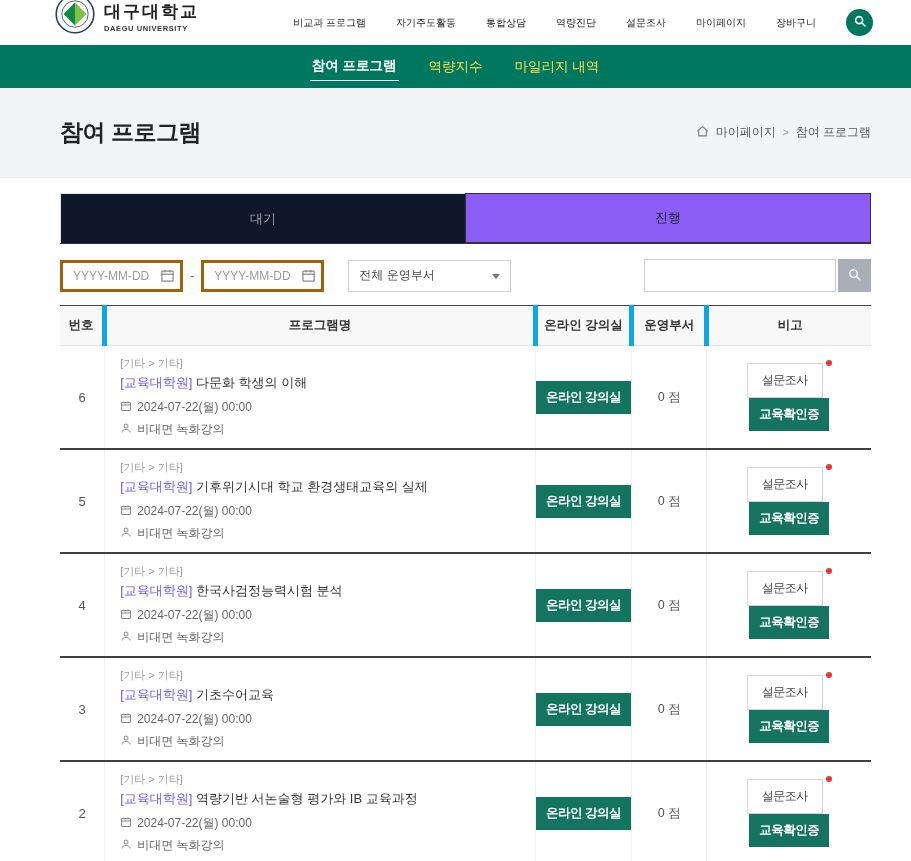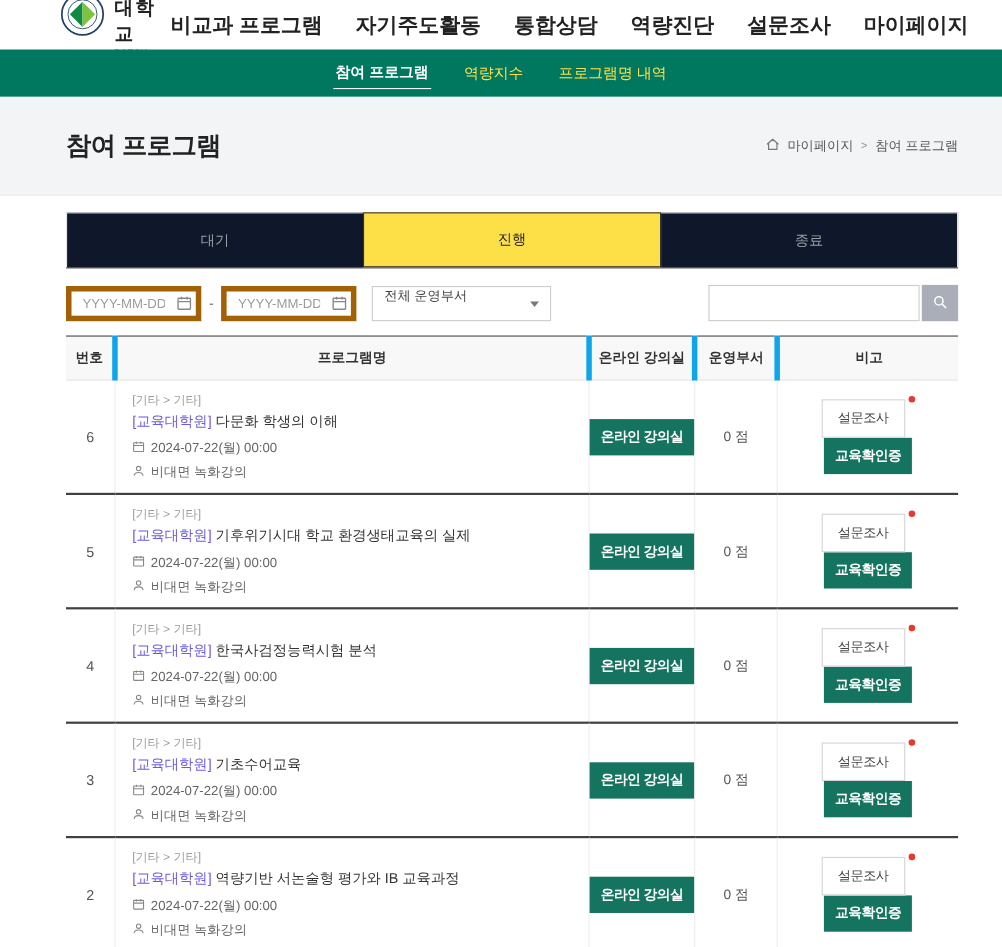--- a/index.html
+++ b/index.html
@@ -7,21 +7,21 @@
     font-family:"Liberation Sans","DejaVu Sans",sans-serif; color:#333; }
 
   
   .topbar { height:45px; display:flex; align-items:center; padding:0 38px 0 55px; overflow:hidden; background:#fff; }
   .logo { display:flex; align-items:center; gap:9px; }
   .logo-emblem { margin-top:-14px; }
   .logo-texts { display:flex; flex-direction:column; margin-top:-12px; }
   .logo-kr { font-size:17px; font-weight:bold; color:#222; letter-spacing:2px; }
   .logo-en { font-size:7.5px; font-weight:bold; color:#333; letter-spacing:0.6px; margin-top:1px; }
   .topnav { margin-left:auto; display:flex; align-items:center; gap:30px; }
-  .topnav .nav-item { font-size:19px; font-weight:bold; color:#222; cursor:pointer; white-space:nowrap; }
+  .topnav .nav-item { font-size:10px; font-weight:normal; color:#222; cursor:pointer; white-space:nowrap; }
   .search-circle { width:27px; height:27px; border-radius:50%; background:#00785f; display:flex; align-items:center; justify-content:center; cursor:pointer; }
 
   
   .subnav { height:43px; background:#00785f; display:flex; align-items:center; justify-content:center; gap:28px; }
   .subnav .sub-item { color:#fde047; font-size:13.5px; cursor:pointer; padding:5px 2px; }
   .subnav .sub-item.active { color:#fff; font-weight:bold; border-bottom:1px solid #fff; }
 
   
   .title-strip { height:90px; background:#f3f4f6; border-bottom:1px solid #ebebee; }
   .title-inner { width:811px; margin-left:60px; height:100%; display:flex; align-items:center; }
@@ -29,31 +29,31 @@
   .breadcrumb { margin-left:auto; display:flex; align-items:center; gap:7px; font-size:12px; color:#555; }
   .breadcrumb .sep { color:#999; font-size:10px; }
 
   
   .container { width:811px; margin-left:60px; }
 
   .tabs { display:flex; margin-top:15px; border-bottom:1px solid #333; }
   .tab { flex:1; height:50px; display:flex; align-items:center; justify-content:center;
     font-size:13px; color:#9aa0a6; background:#0f172a; border:1px solid #e2e4e8; border-bottom:none; border-right:none; cursor:pointer; }
   .tab:last-child { border-right:1px solid #e2e4e8; }
-  .tab.active { background:#fde047; color:#222; border:1px solid #333; margin-bottom:-1px; padding-bottom:1px; }
+  .tab.active { background:#8b5cf6; color:#222; border:1px solid #333; margin-bottom:-1px; padding-bottom:1px; }
   .tab.active + .tab { border-left:none; }
 
   .filters { display:flex; align-items:center; margin-top:15px; }
   .date-box { position:relative; width:123px; height:32px; }
-  .date-box input { width:100%; height:100%; border:5px solid #a16207; padding:0 28px 0 10px; font-size:12px; color:#b91c1c; outline:none; font-family:inherit; }
+  .date-box input { width:100%; height:100%; border:3px solid #a16207; padding:0 28px 0 10px; font-size:12px; color:#b91c1c; outline:none; font-family:inherit; }
   .date-box input::placeholder { color:#9b9b9b; }
   .date-box .cal-ic { position:absolute; right:8px; top:8px; }
   .range-sep { margin:0 7px; color:#666; font-size:13px; }
-  .select-box { position:relative; width:163px; height:32px; border:1px solid #ccc; margin-left:14px;
-    display:flex; align-items:flex-start; padding:0 10px; font-size:12px; color:#444; cursor:pointer; background:#fff; }
+  .select-box { position:relative; width:163px; height:32px; border:1px solid #ccc; margin-left:24px;
+    display:flex; align-items:center; padding:0 10px; font-size:12px; color:#444; cursor:pointer; background:#fff; }
   .select-box .caret { position:absolute; right:10px; top:13px; width:0; height:0;
     border-left:4px solid transparent; border-right:4px solid transparent; border-top:5px solid #777; }
   .filters .spacer { flex:1; }
   .search-box input { width:192px; height:33px; border:1px solid #ccc; padding:0 8px; font-size:12px; outline:none; font-family:inherit; }
   .search-btn { width:33px; height:33px; background:#a9aeb9; border:none; margin-left:2px; cursor:pointer;
     display:inline-flex; align-items:center; justify-content:center; vertical-align:top; }
 
   
   table.prog { width:100%; border-collapse:collapse; margin-top:13px; border-top:1px solid #444; border-bottom:1px solid #e4e4e4; }
   table.prog th { background:#f8f8f8; height:40px; font-size:12.5px; font-weight:bold; color:#333;
@@ -110,21 +110,21 @@
             <line x1="15.2" y1="15.2" x2="20.5" y2="20.5"></line>
         </svg>
       </span>
     </span>
   </nav>
 </header>
 
 <nav class="subnav">
   <span class="sub-item active">참여 프로그램</span>
   <span class="sub-item">역량지수</span>
-  <span class="sub-item">프로그램명 내역</span>
+  <span class="sub-item">마일리지 내역</span>
 </nav>
 
 <section class="title-strip">
   <div class="title-inner">
     <h1 class="page-title">참여 프로그램</h1>
     <div class="breadcrumb">
       <span>
         <svg width="13" height="13" viewBox="0 0 24 24" fill="none" stroke="#777" stroke-width="2" stroke-linecap="round" stroke-linejoin="round">
           <path d="M3 11l9-8 9 8"></path>
             <path d="M5 10v10h14V10"></path>
@@ -135,21 +135,20 @@
       <span>참여 프로그램</span>
     </div>
   </div>
 </section>
 
 <main class="container">
 
   <div class="tabs">
     <div class="tab">대기</div>
     <div class="tab active">진행</div>
-    <div class="tab">종료</div>
   </div>
 
   <div class="filters">
     <span class="date-box">
       <input type="text" placeholder="YYYY-MM-DD" style="">
       <span class="cal-ic">
         <svg width="15" height="15" viewBox="0 0 24 24" fill="none" stroke="#888" stroke-width="2">
           <rect x="3" y="5" width="18" height="16" rx="1"></rect>
             <line x1="3" y1="10" x2="21" y2="10"></line>
           <line x1="8" y1="3" x2="8" y2="7"></line>

